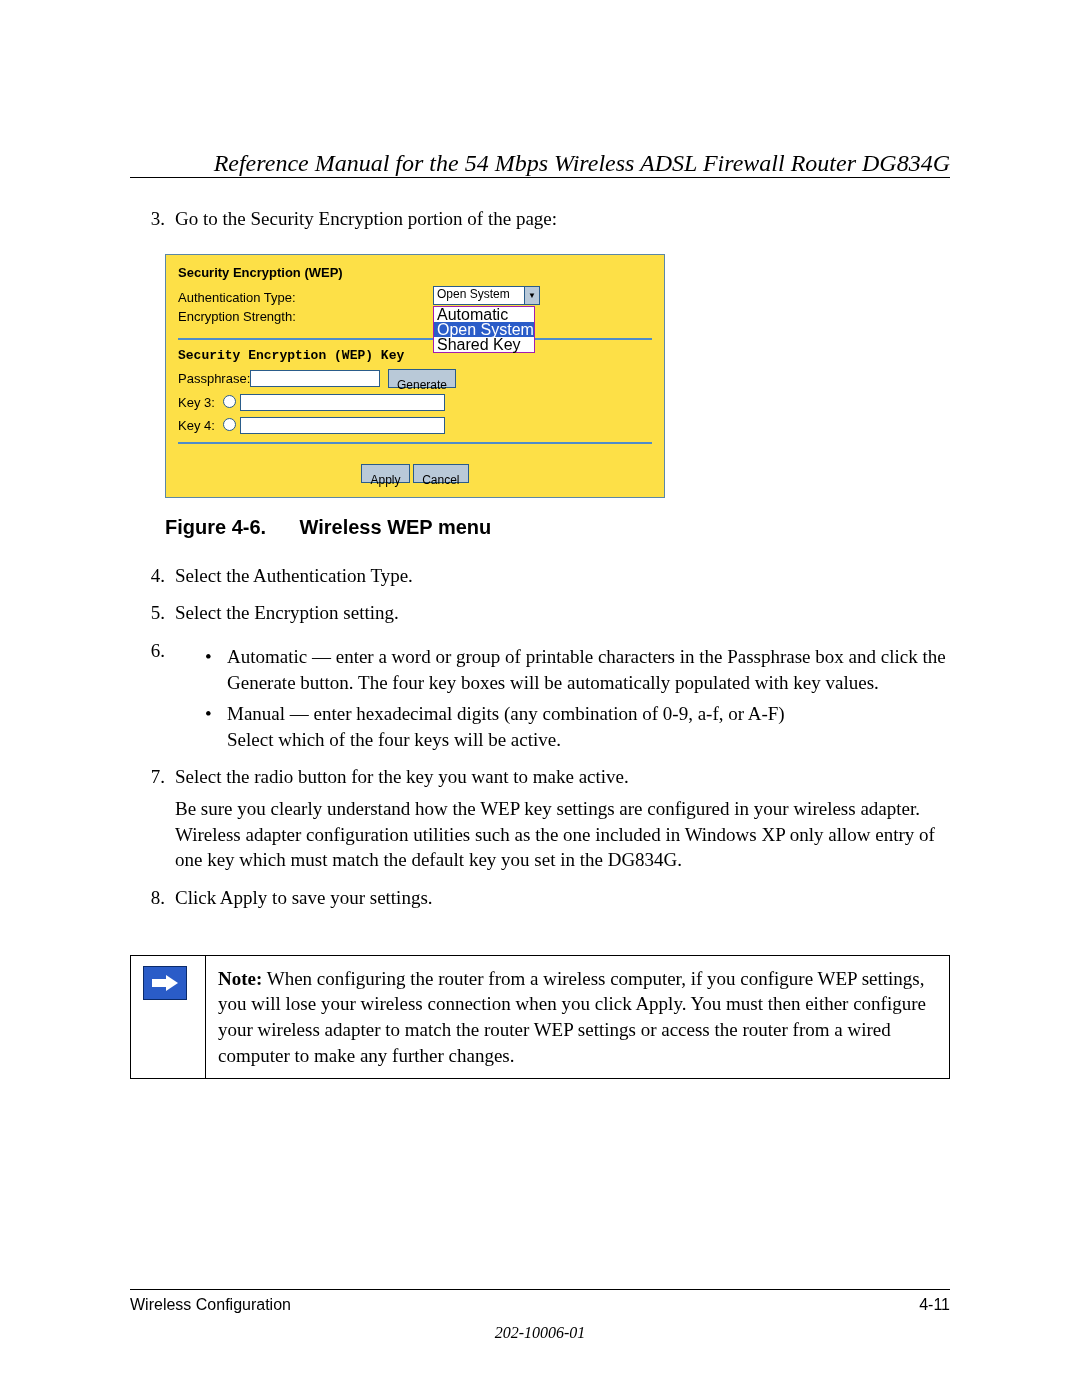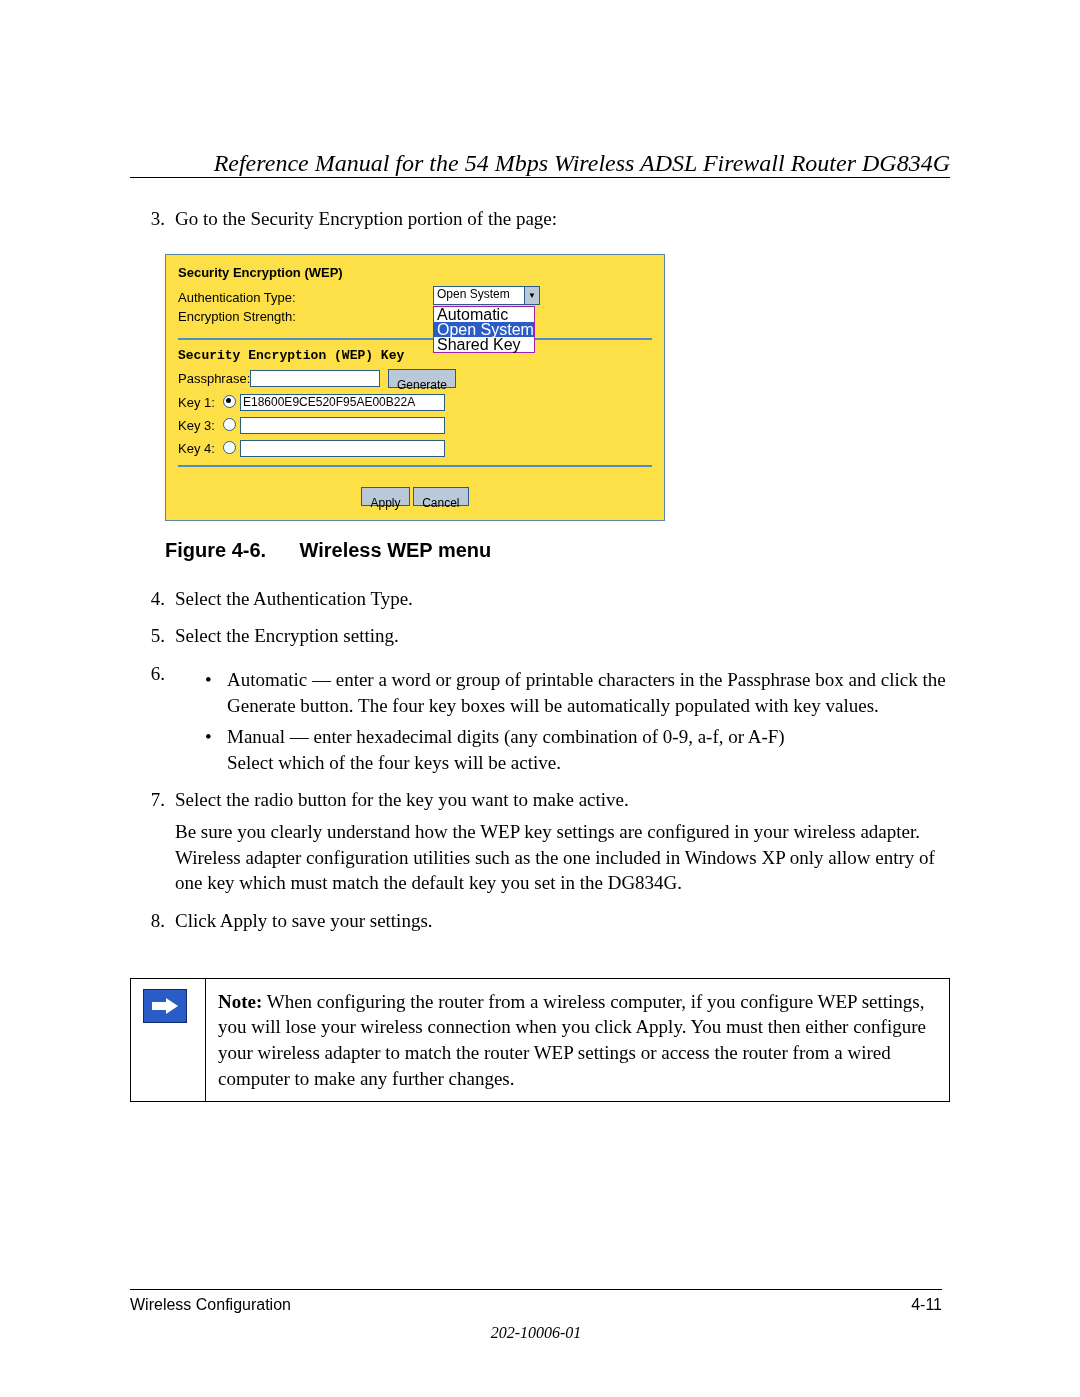--- a/index.html
+++ b/index.html
@@ -132,21 +132,21 @@
     padding: 10px 6px;
     border-right: none;
   }
   .note-text-cell { border-left: 1px solid #000; }
   .note-icon {
     width: 42px; height: 32px; background: #2a5cc8; border: 1px solid #0a2a6a;
     display:flex; align-items:center; justify-content:center; color:#fff;
   }
 
   .footer {
-    position: absolute; left: 130px; right: 138px; bottom: 55px;
+    position: absolute; left: 130px; right: 130px; bottom: 55px;
   }
   .footer-line { display:flex; justify-content:space-between; font-family: Arial, Helvetica, sans-serif; font-size: 16px; margin-top:6px;}
   .doc-num { text-align:center; font-style: italic; font-size: 16px; margin-top: 10px;}
 </style>
 </head>
 <body>
 
 <div class="page">
   <div class="header-title">Reference Manual for the 54 Mbps Wireless ADSL Firewall Router DG834G</div>
   <hr class="top-rule">
@@ -182,25 +182,20 @@
         </div>
         <hr class="blue-sep" style="margin-top:14px;">
         <div class="wep-title" style="margin-top:4px;font-family:Liberation Mono, monospace;">Security Encryption (WEP) Key</div>
         <div class="key-row">
           <label>Passphrase:</label>
           <input class="text-input passphrase-input" style="">
           <span style="width:8px;"></span>
           <button class="btn">Generate</button>
         </div>
         <div class="key-row">
-          <span style="width:45px;">Key 1:</span>
-          <span class="radio checked"></span>
-          <input class="text-input keyval-input" value="E18600E9CE520F95AE00B22A" style="">
-        </div>
-        <div class="key-row">
           <span style="width:45px;">Key 3:</span>
           <span class="radio"></span>
           <input class="text-input keyval-input" style="">
         </div>
         <div class="key-row">
           <span style="width:45px;">Key 4:</span>
           <span class="radio"></span>
           <input class="text-input keyval-input" style="">
         </div>
         <hr class="blue-sep">

